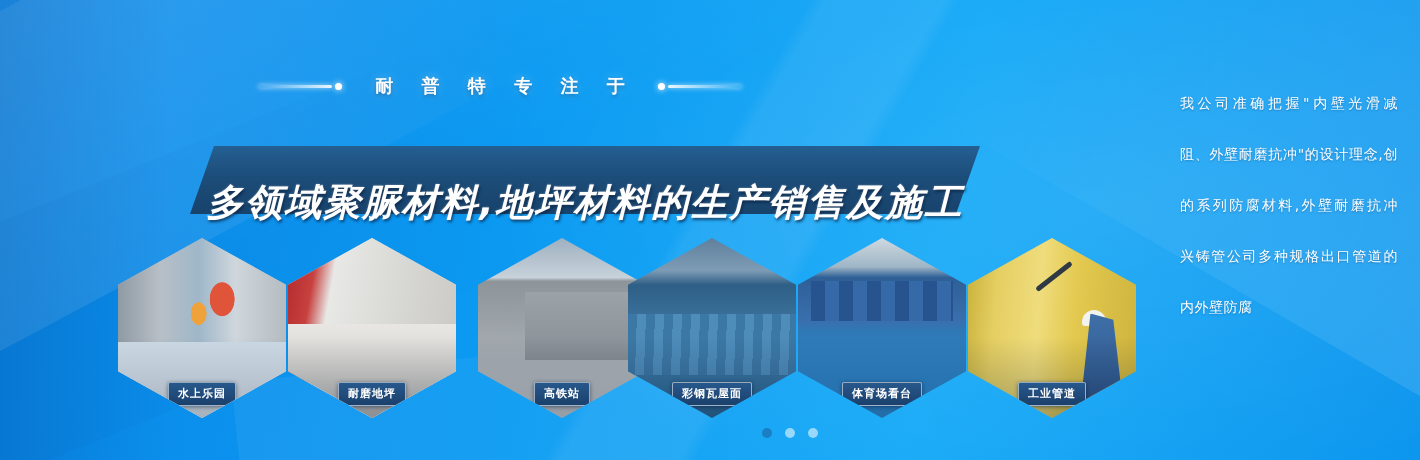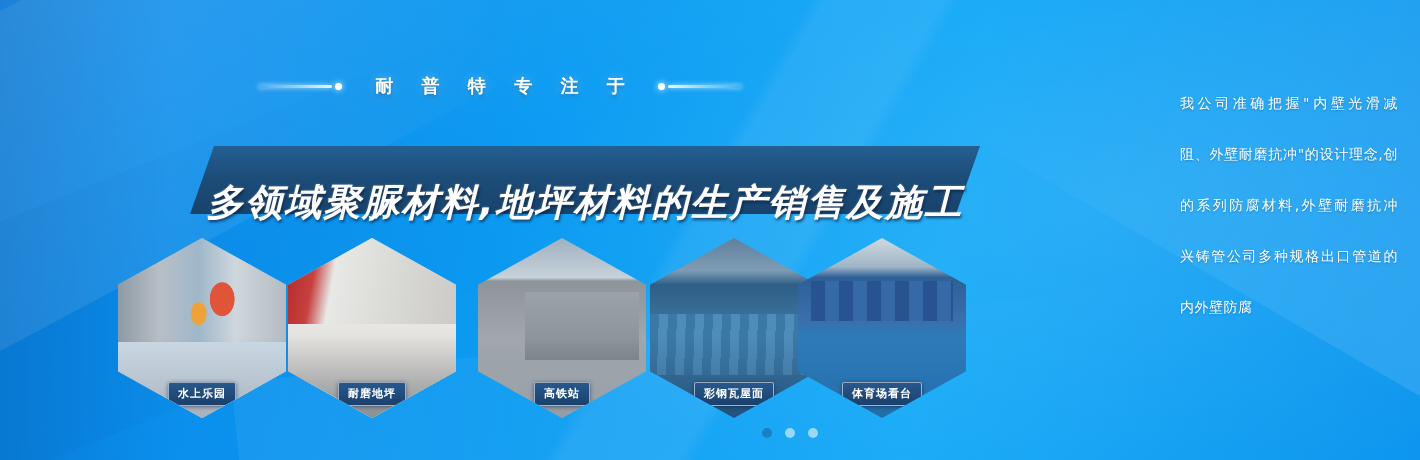--- a/index.html
+++ b/index.html
@@ -100,21 +100,21 @@
   .card-label {
     position:absolute; left:50%; bottom:12px; transform:translateX(-50%);
     background:linear-gradient(180deg,#27588c,#1b406b);
     border:1px solid rgba(255,255,255,.55);
     color:#ffffff; font-family:"DejaVu Sans", sans-serif;
     font-size:11px; font-weight:bold; letter-spacing:1px;
     padding:3px 9px 4px; border-radius:2px; white-space:nowrap;
     box-shadow:0 1px 4px rgba(0,20,50,.5);
   }
   .c0 { left:0; }   .c1 { left:170px; } .c2 { left:360px; }
-  .c3 { left:532px; } .c4 { left:680px; } .c5 { left:850px; }
+  .c3 { left:510px; } .c4 { left:680px; } .c5 { left:850px; }
 
   
   .p-water {
     background:
       radial-gradient(22px 30px at 62% 34%, #e0553a 0%, #e0553a 55%, rgba(0,0,0,0) 58%),
       radial-gradient(14px 20px at 48% 42%, #f0a23a 0%, #f0a23a 55%, rgba(0,0,0,0) 58%),
       linear-gradient(90deg, #8e9aa4 0%, #b8bfc6 25%, #9fb7c9 48%, #cfd7dd 70%, #b4bcc2 100%),
       linear-gradient(180deg, #9aa6b0 0%, #b6c2cb 42%, #dfe7ee 55%, #c4d3e0 100%);
   }
   .p-water::after {
@@ -242,20 +242,28 @@
       <div class="shade"></div>
       <div class="card-label">彩钢瓦屋面</div>
     </div>
 
     <div class="card c4">
       <div class="photo p-stand"></div>
       <div class="shade"></div>
       <div class="card-label">体育场看台</div>
     </div>
 
+    <div class="card c5">
+      <div class="photo p-pipe">
+        <span class="arm"></span>
+        <span class="helmet"></span>
+      </div>
+      <div class="shade"></div>
+      <div class="card-label">工业管道</div>
+    </div>
 
   </div>
 
   <div id="right-copy">
     <p>我公司准确把握"内壁光滑减</p>
     <p>阻、外壁耐磨抗冲"的设计理念,创</p>
     <p>的系列防腐材料,外壁耐磨抗冲</p>
     <p>兴铸管公司多种规格出口管道的</p>
     <p class="last">内外壁防腐</p>
   </div>

